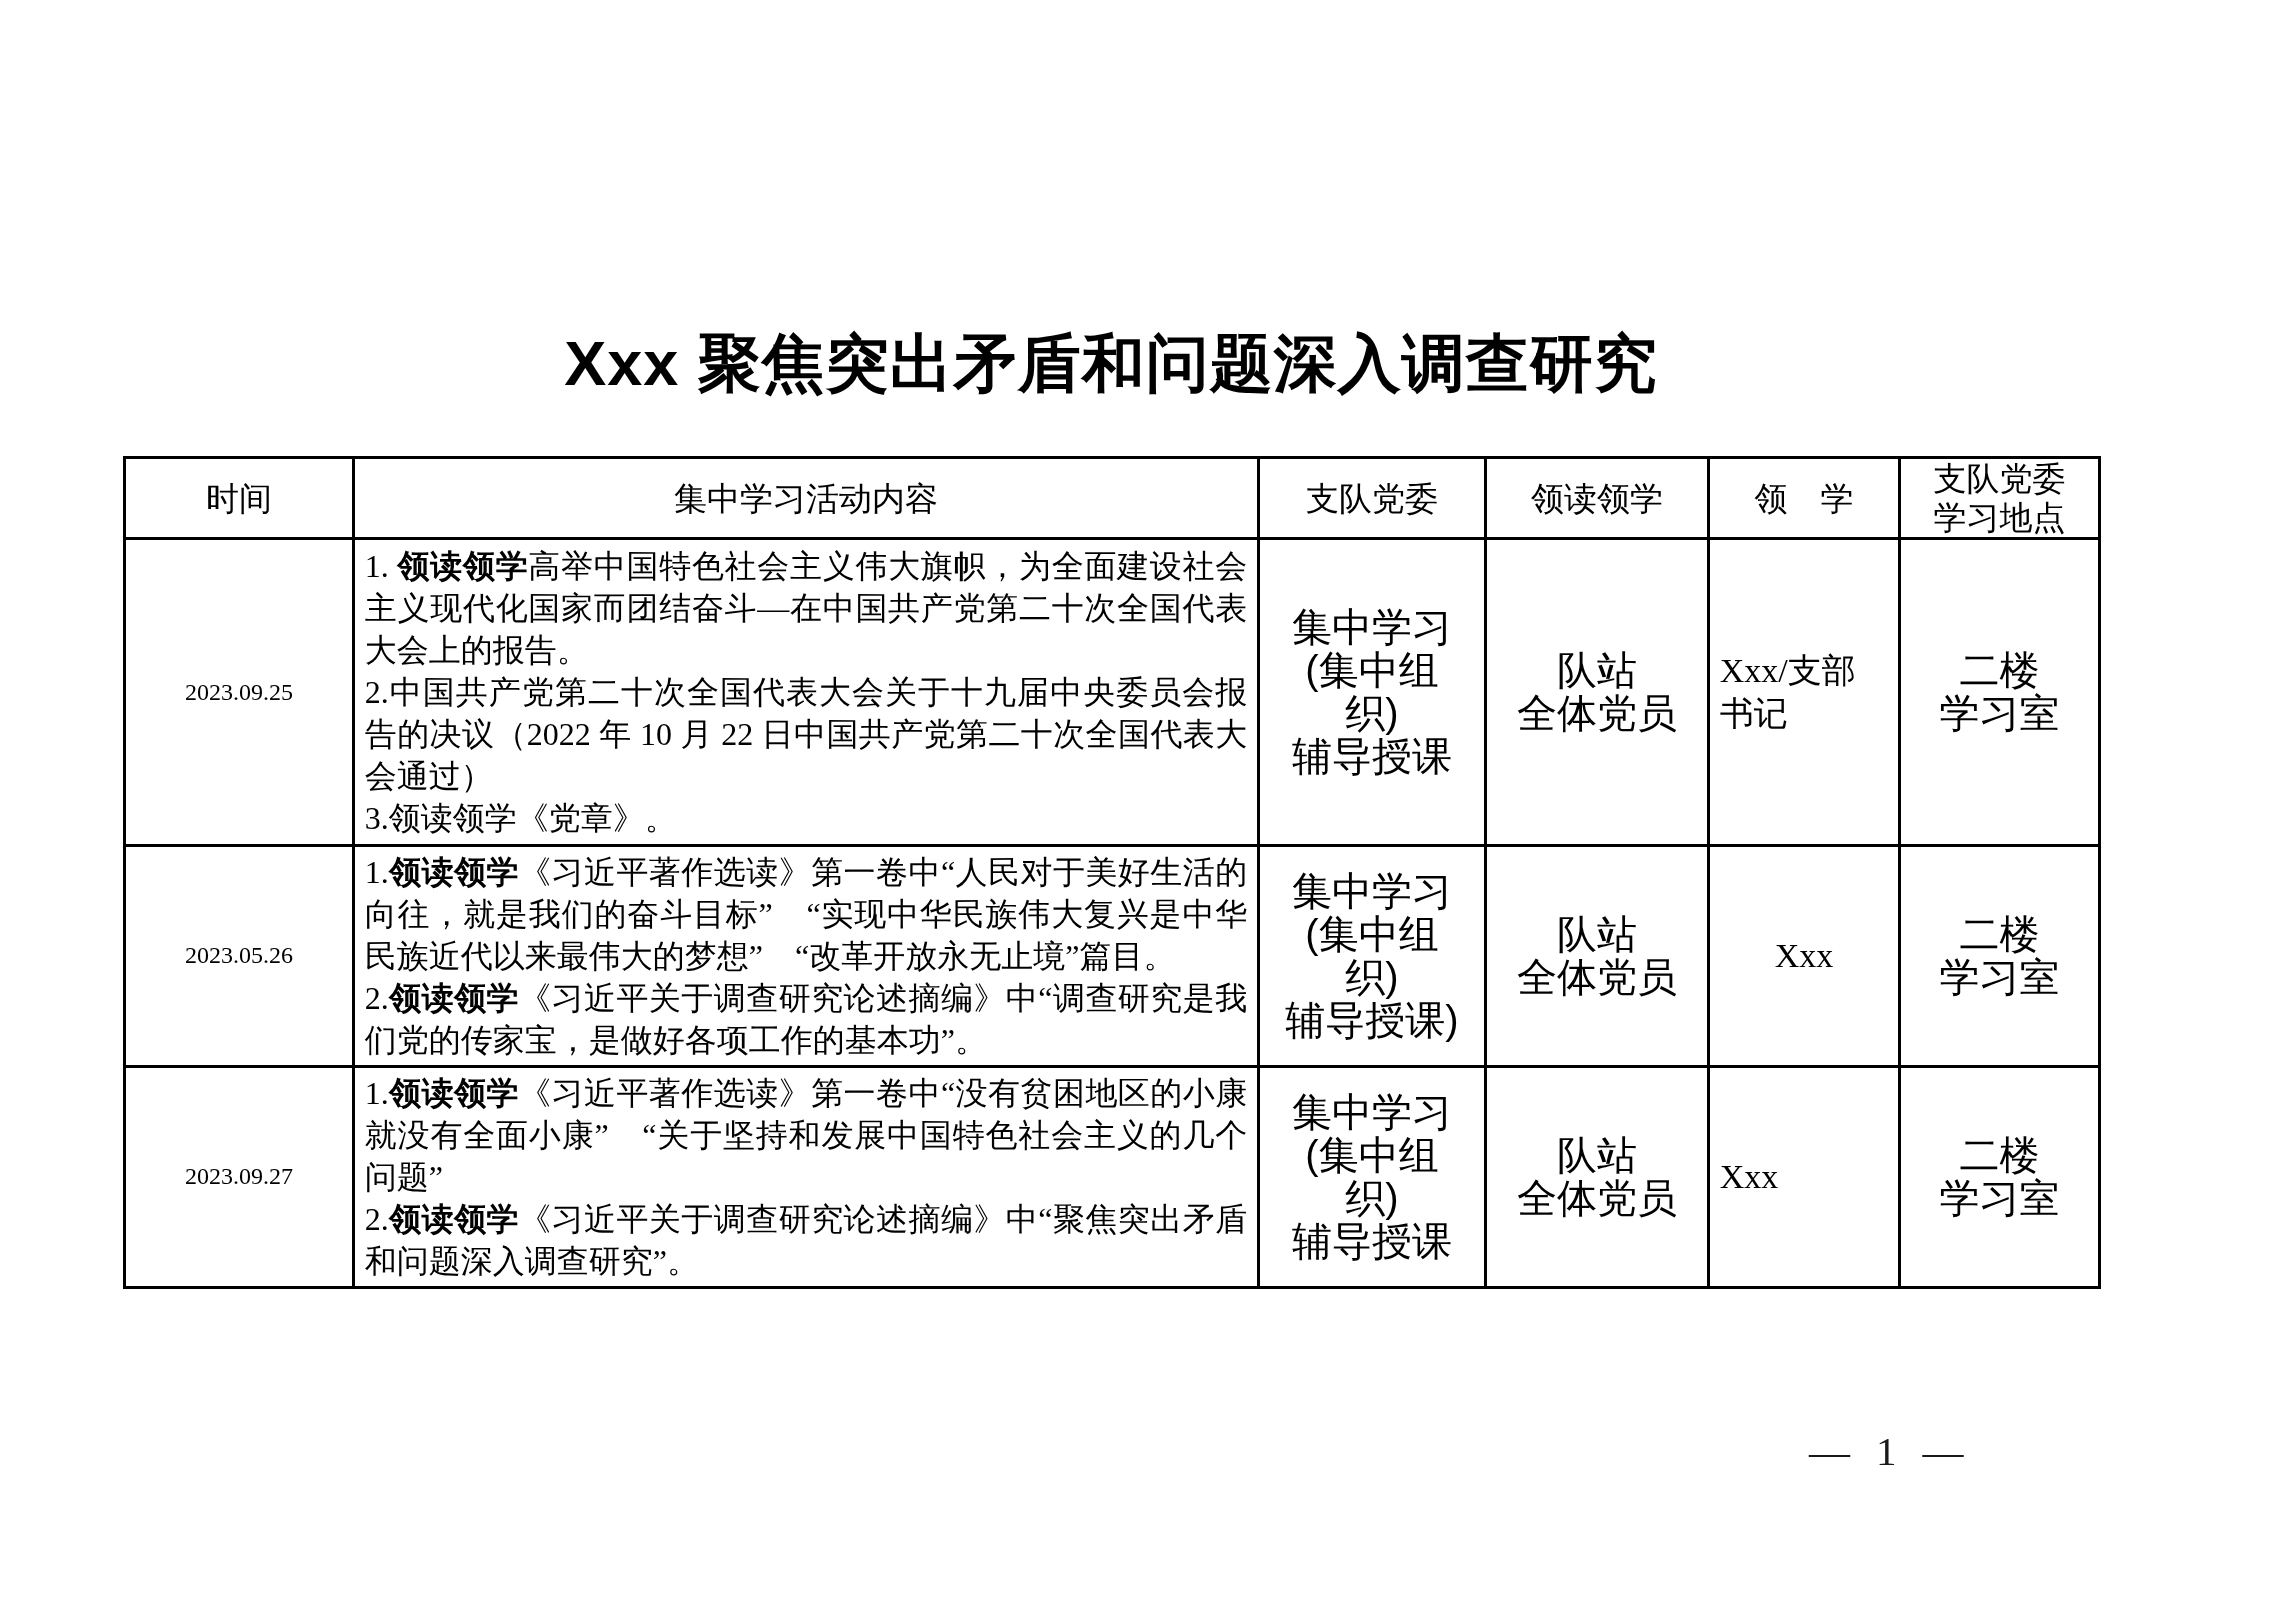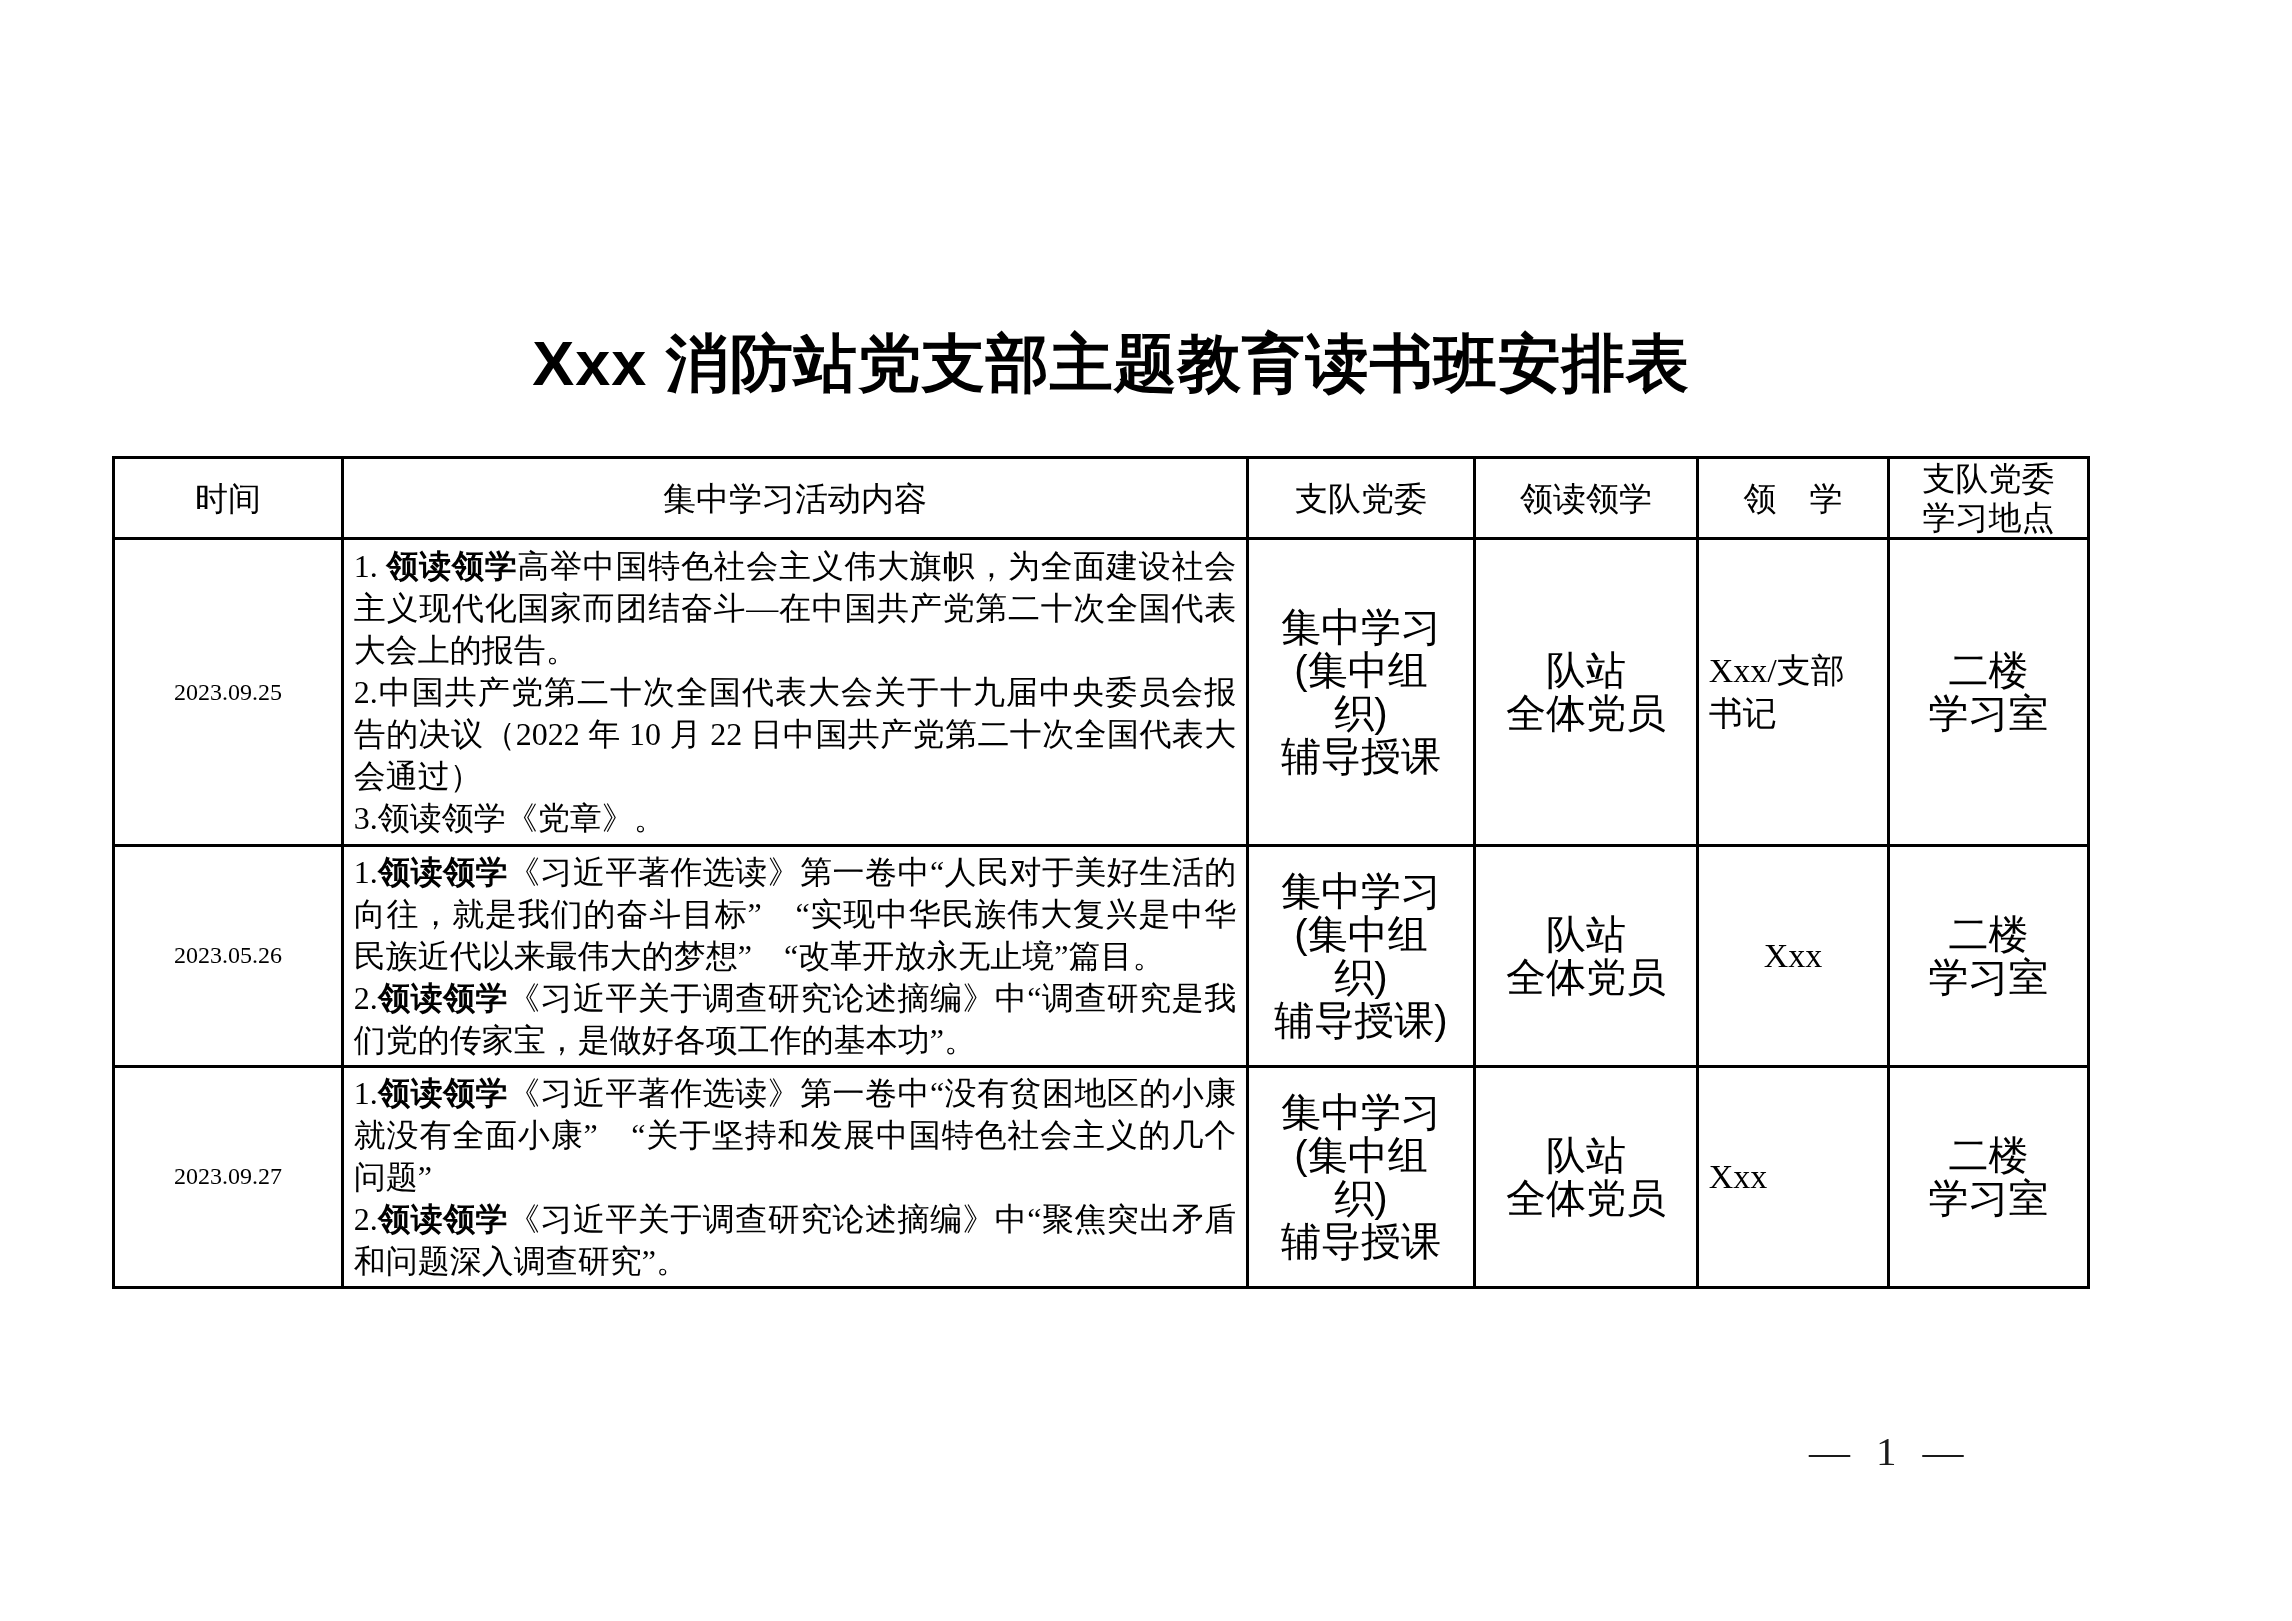--- a/index.html
+++ b/index.html
@@ -18,21 +18,21 @@
     font-size:63px;
     line-height:69px;
     font-weight:600;
     font-family:"Liberation Sans", sans-serif;
     letter-spacing:1px;
     white-space:nowrap;
   }
 
   table.schedule {
     position:absolute;
-    top:456px; left:112px;
+    top:456px; left:123px;
     width:1976px;
     border-collapse:collapse;
     table-layout:fixed;
   }
   .schedule th, .schedule td {
     border:3.9px solid #000;
     vertical-align:middle;
     overflow:hidden;
   }
   .schedule thead th {
@@ -85,21 +85,21 @@
     top:1427px; left:1809px;
     font-family:"Liberation Serif", "DejaVu Serif", serif;
     font-size:41px;
     word-spacing:15.7px;
     color:#1a1a1a;
   }
 </style>
 </head>
 <body>
 
-<div class="doc-title">Xxx 消防站党支部主题教育读书班安排表</div>
+<div class="doc-title">Xxx 聚焦突出矛盾和问题深入调查研究</div>
 
 <table class="schedule">
   <colgroup>
     <col style="width:229px">
     <col style="width:905px">
     <col style="width:227px">
     <col style="width:223px">
     <col style="width:191px">
     <col style="width:200px">
   </colgroup>

